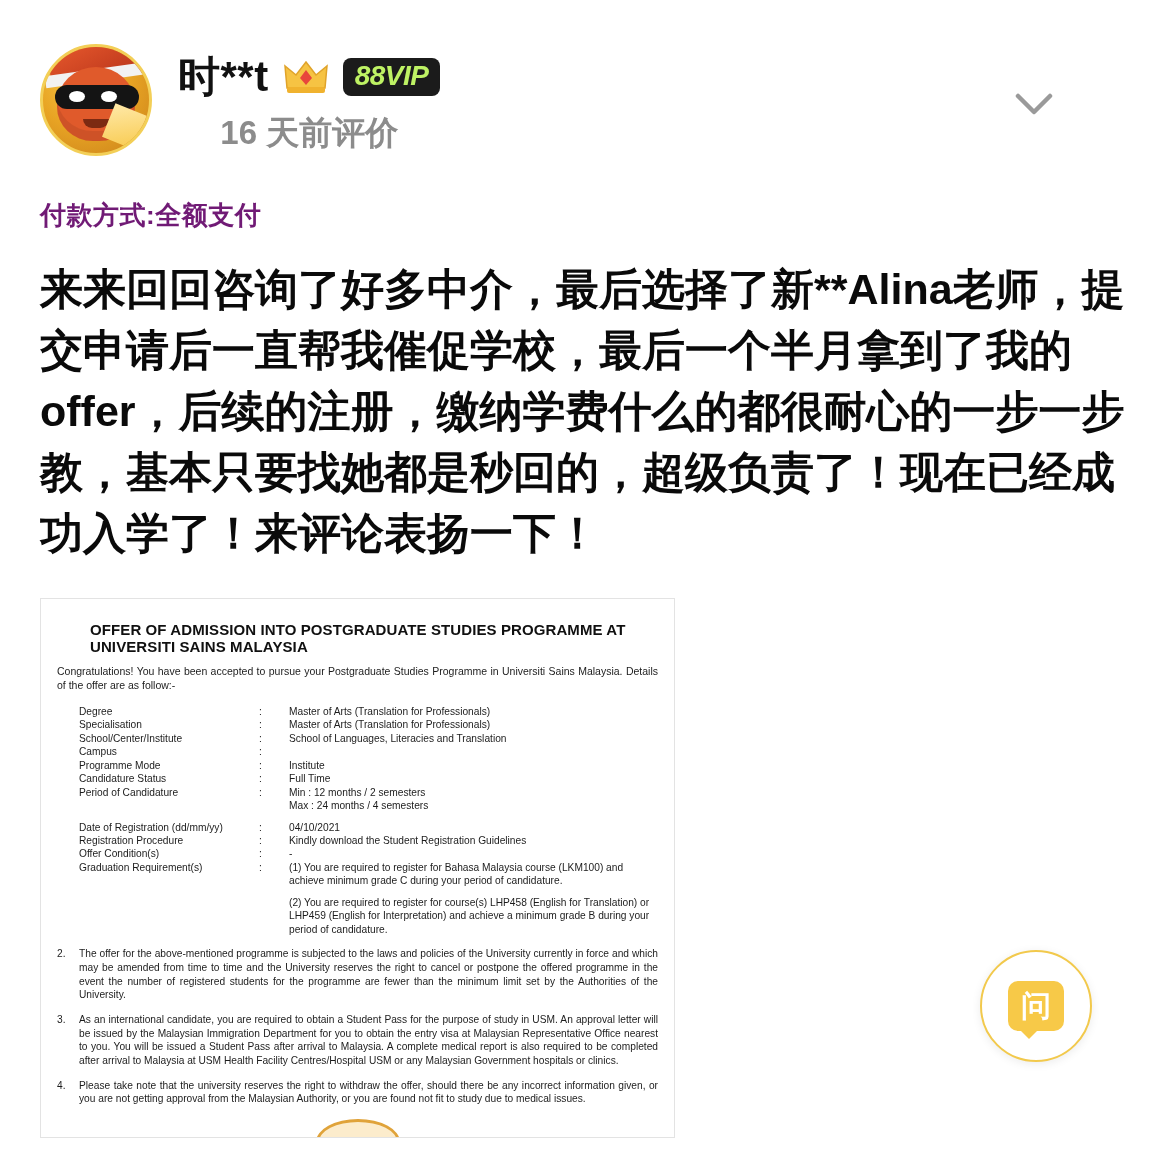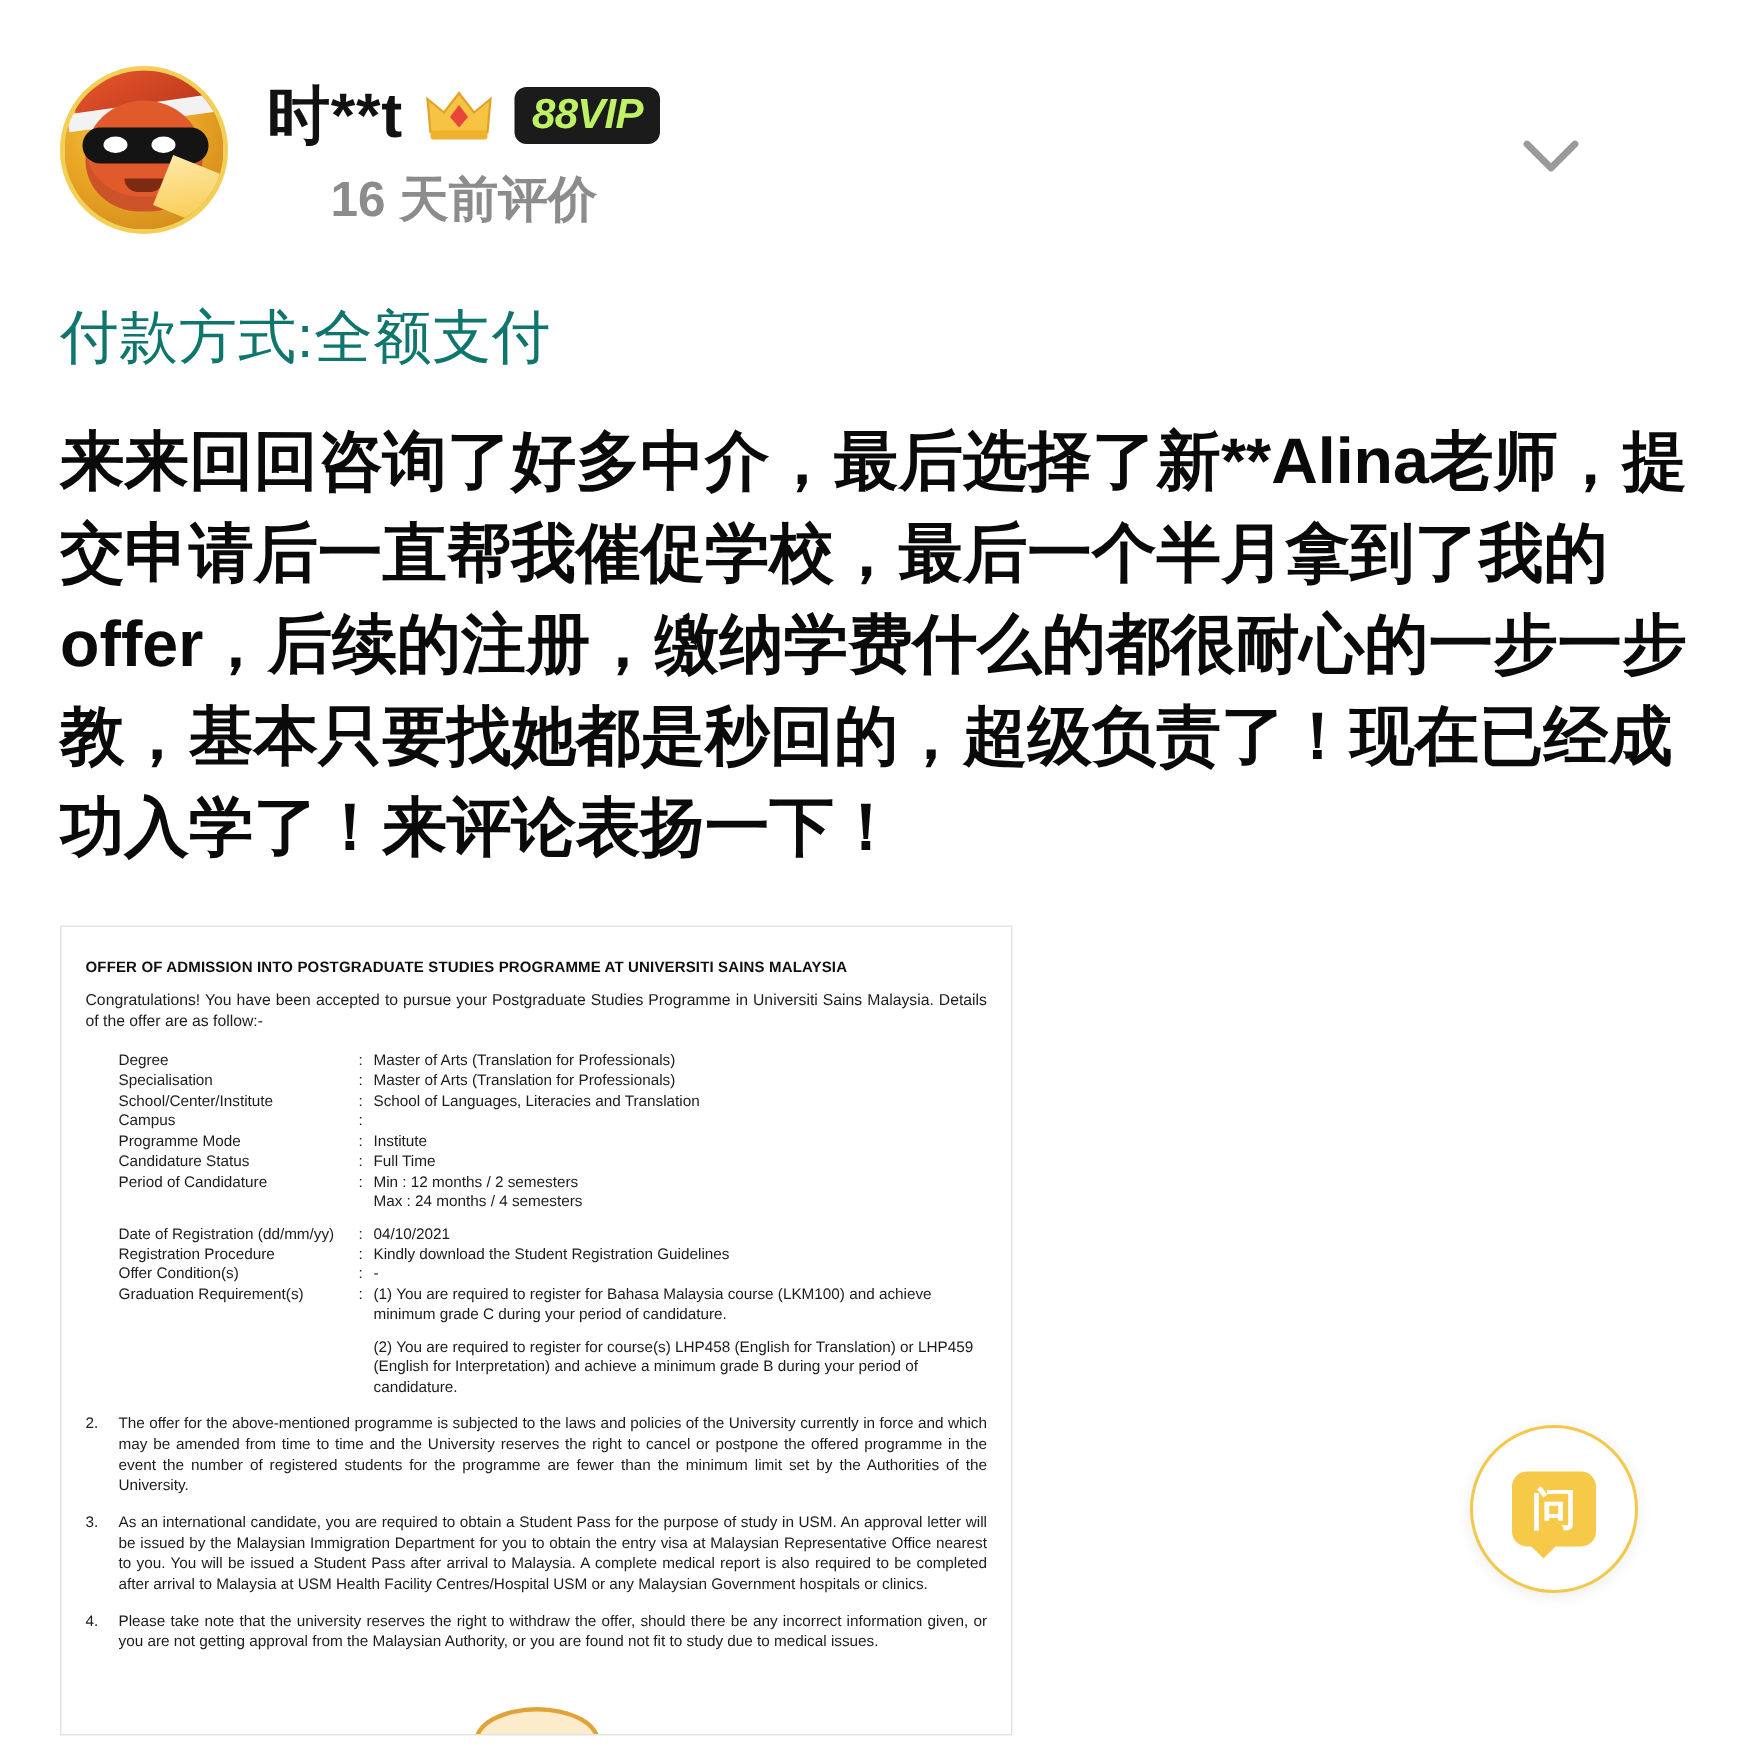--- a/index.html
+++ b/index.html
@@ -152,23 +152,23 @@
     position: absolute;
     right: 14px;
     top: 34px;
     width: 52px;
     height: 52px;
   }
 
   
   .payment-line {
     margin-top: 42px;
-    font-size: 39px;
-    font-weight: normal;
-    color: #0f766e;
+    font-size: 26px;
+    font-weight: bold;
+    color: #701a75;
     letter-spacing: 0.5px;
   }
 
   
   .review-body {
     margin-top: 26px;
     font-size: 43px;
     font-weight: bold;
     line-height: 1.42;
     color: #0a0a0a;
@@ -220,42 +220,44 @@
     background: #ffffff;
   }
   .doc-province {
     font-size: 11px;
     color: #3b3b3b;
     margin-left: 6px;
     margin-top: 24px;
     white-space: nowrap;
   }
   .doc-title {
-    font-size: 10px;
+    font-size: 15px;
     font-weight: bold;
     color: #101010;
     margin-top: 12px;
     letter-spacing: 0.1px;
+    margin-left: 33px;
   }
   .doc-para {
     font-size: 10.5px;
     color: #1c1c1c;
     line-height: 1.32;
     margin-top: 10px;
     text-align: justify;
   }
   .doc-table {
     margin-top: 12px;
     margin-left: 22px;
     font-size: 10.2px;
     color: #1c1c1c;
     line-height: 1.32;
   }
   .doc-row {
     display: flex;
+    gap: 20px;
   }
   .doc-row .k { width: 160px; flex: 0 0 160px; }
   .doc-row .sep { width: 10px; flex: 0 0 10px; }
   .doc-row .v { flex: 1; }
   .doc-gap { height: 8px; }
   .doc-numbered {
     display: flex;
     font-size: 10.2px;
     color: #1c1c1c;
     line-height: 1.34;

